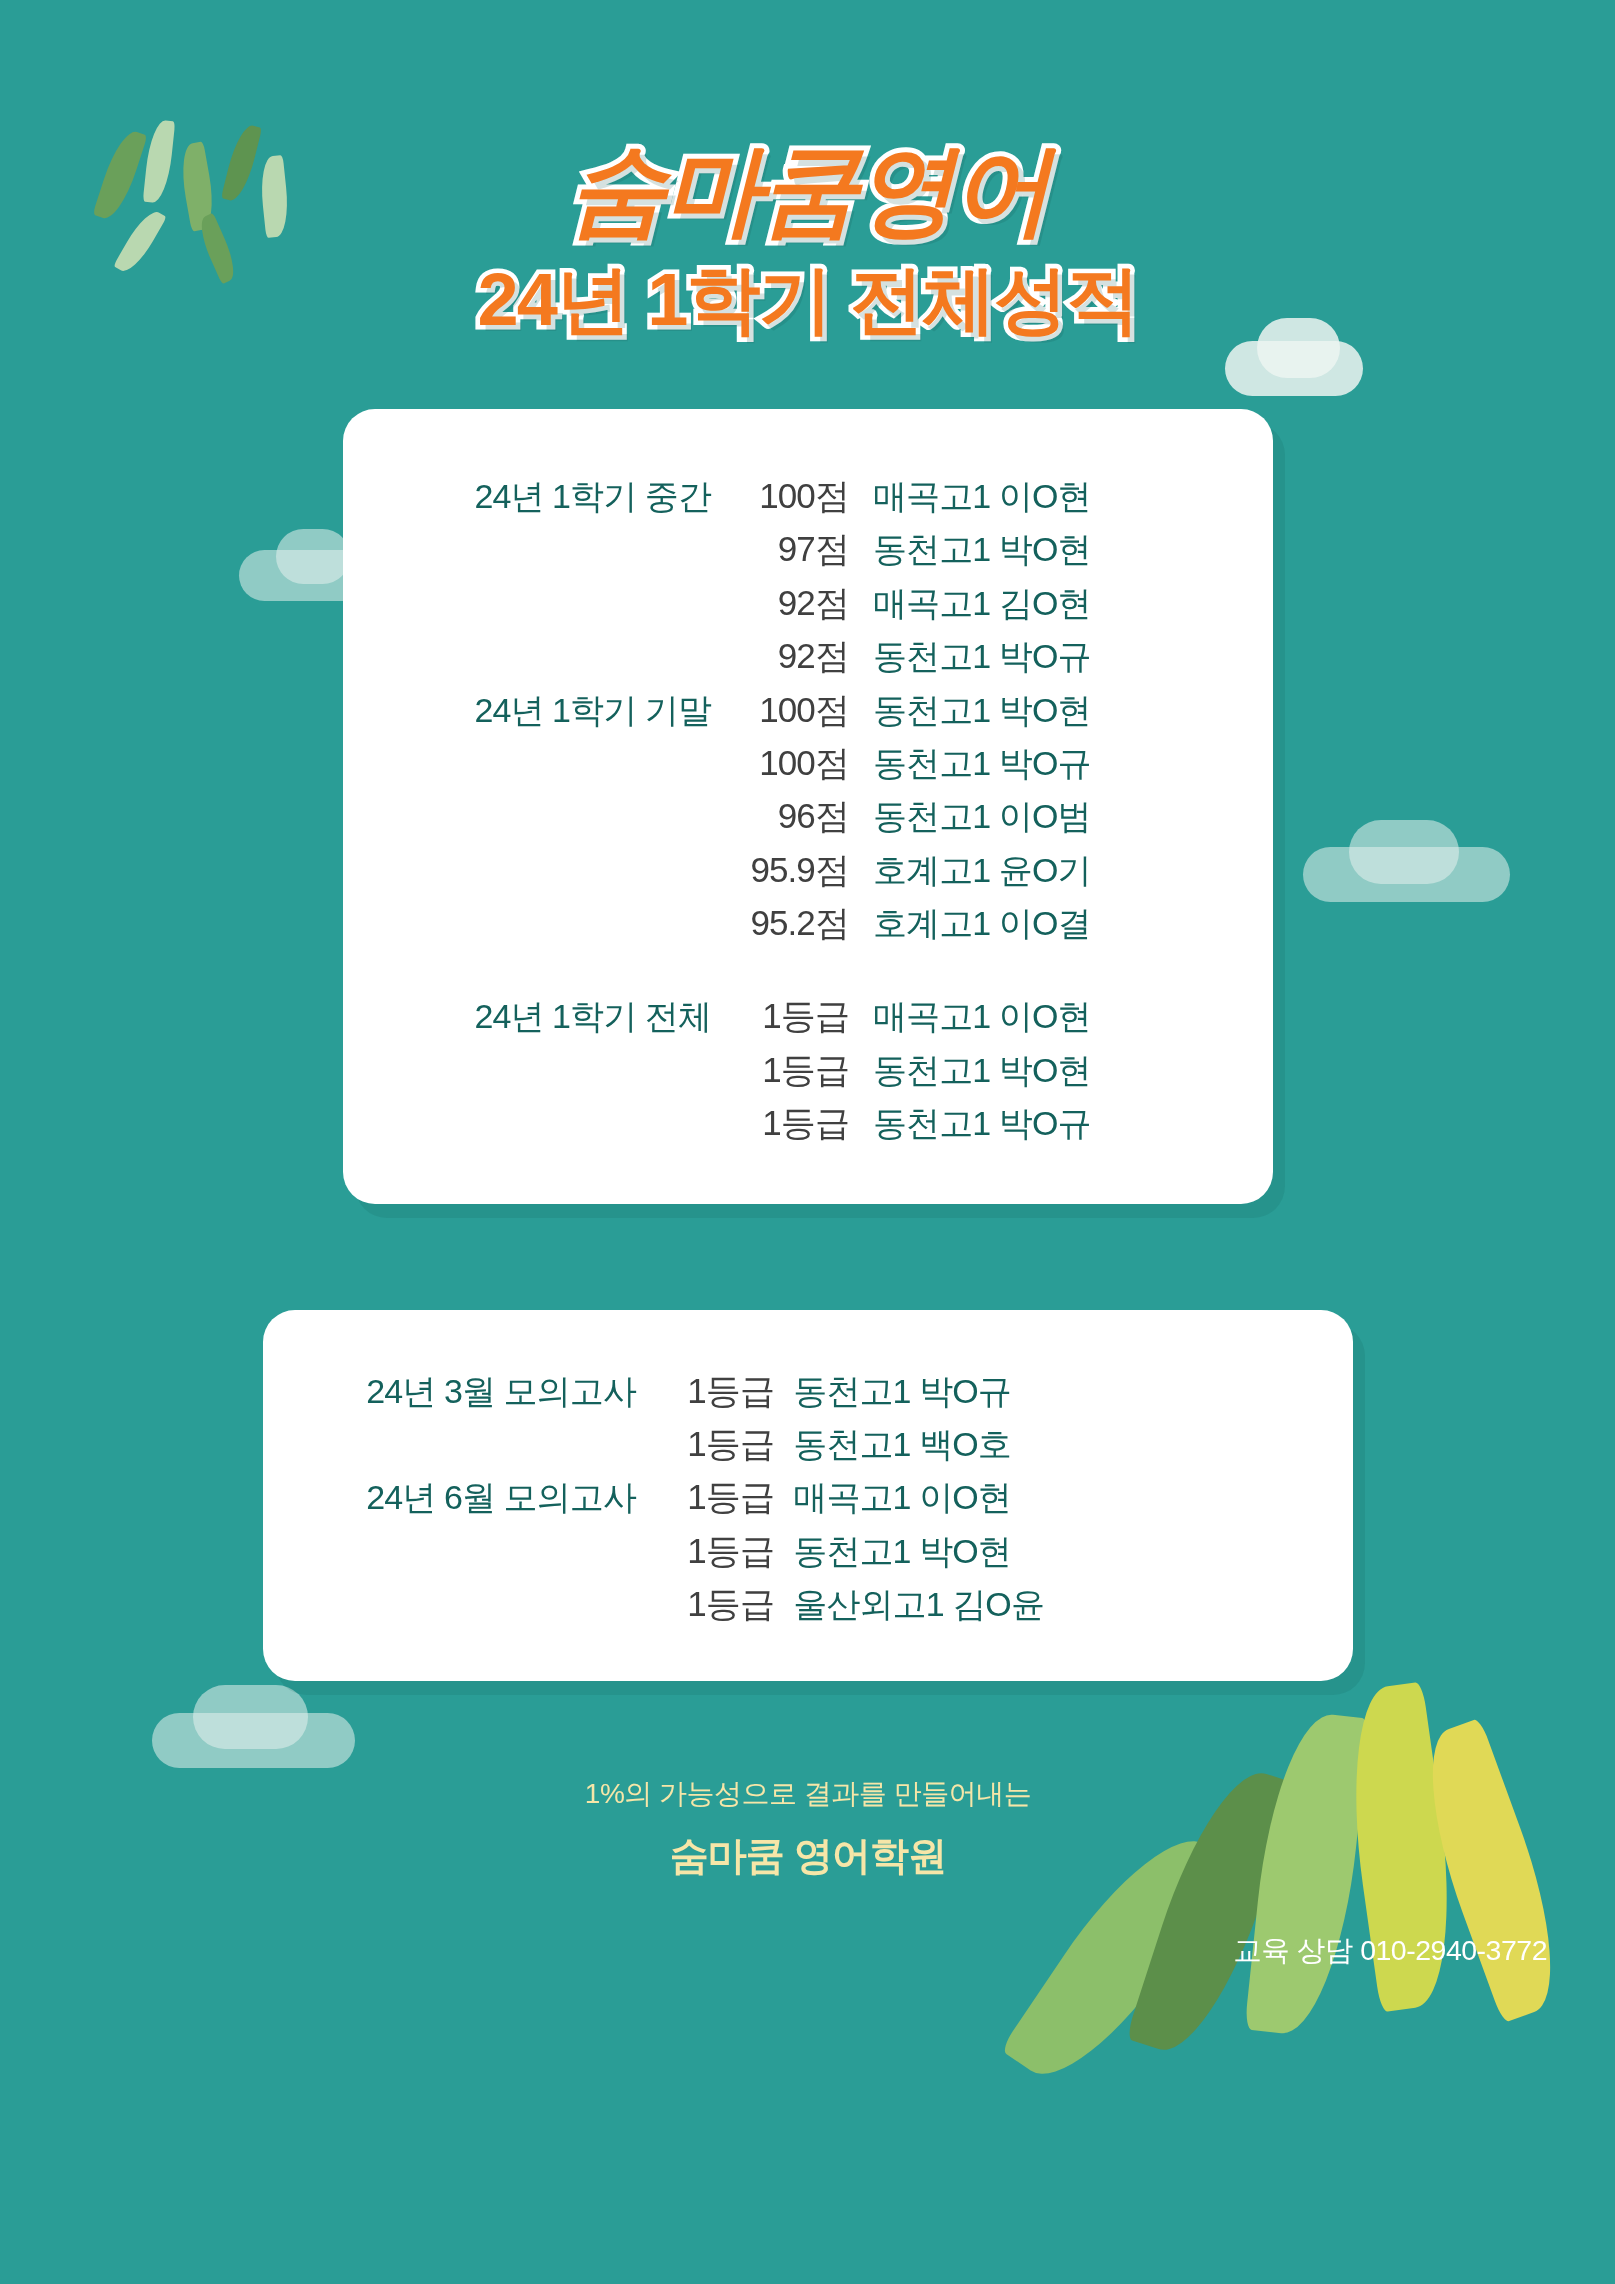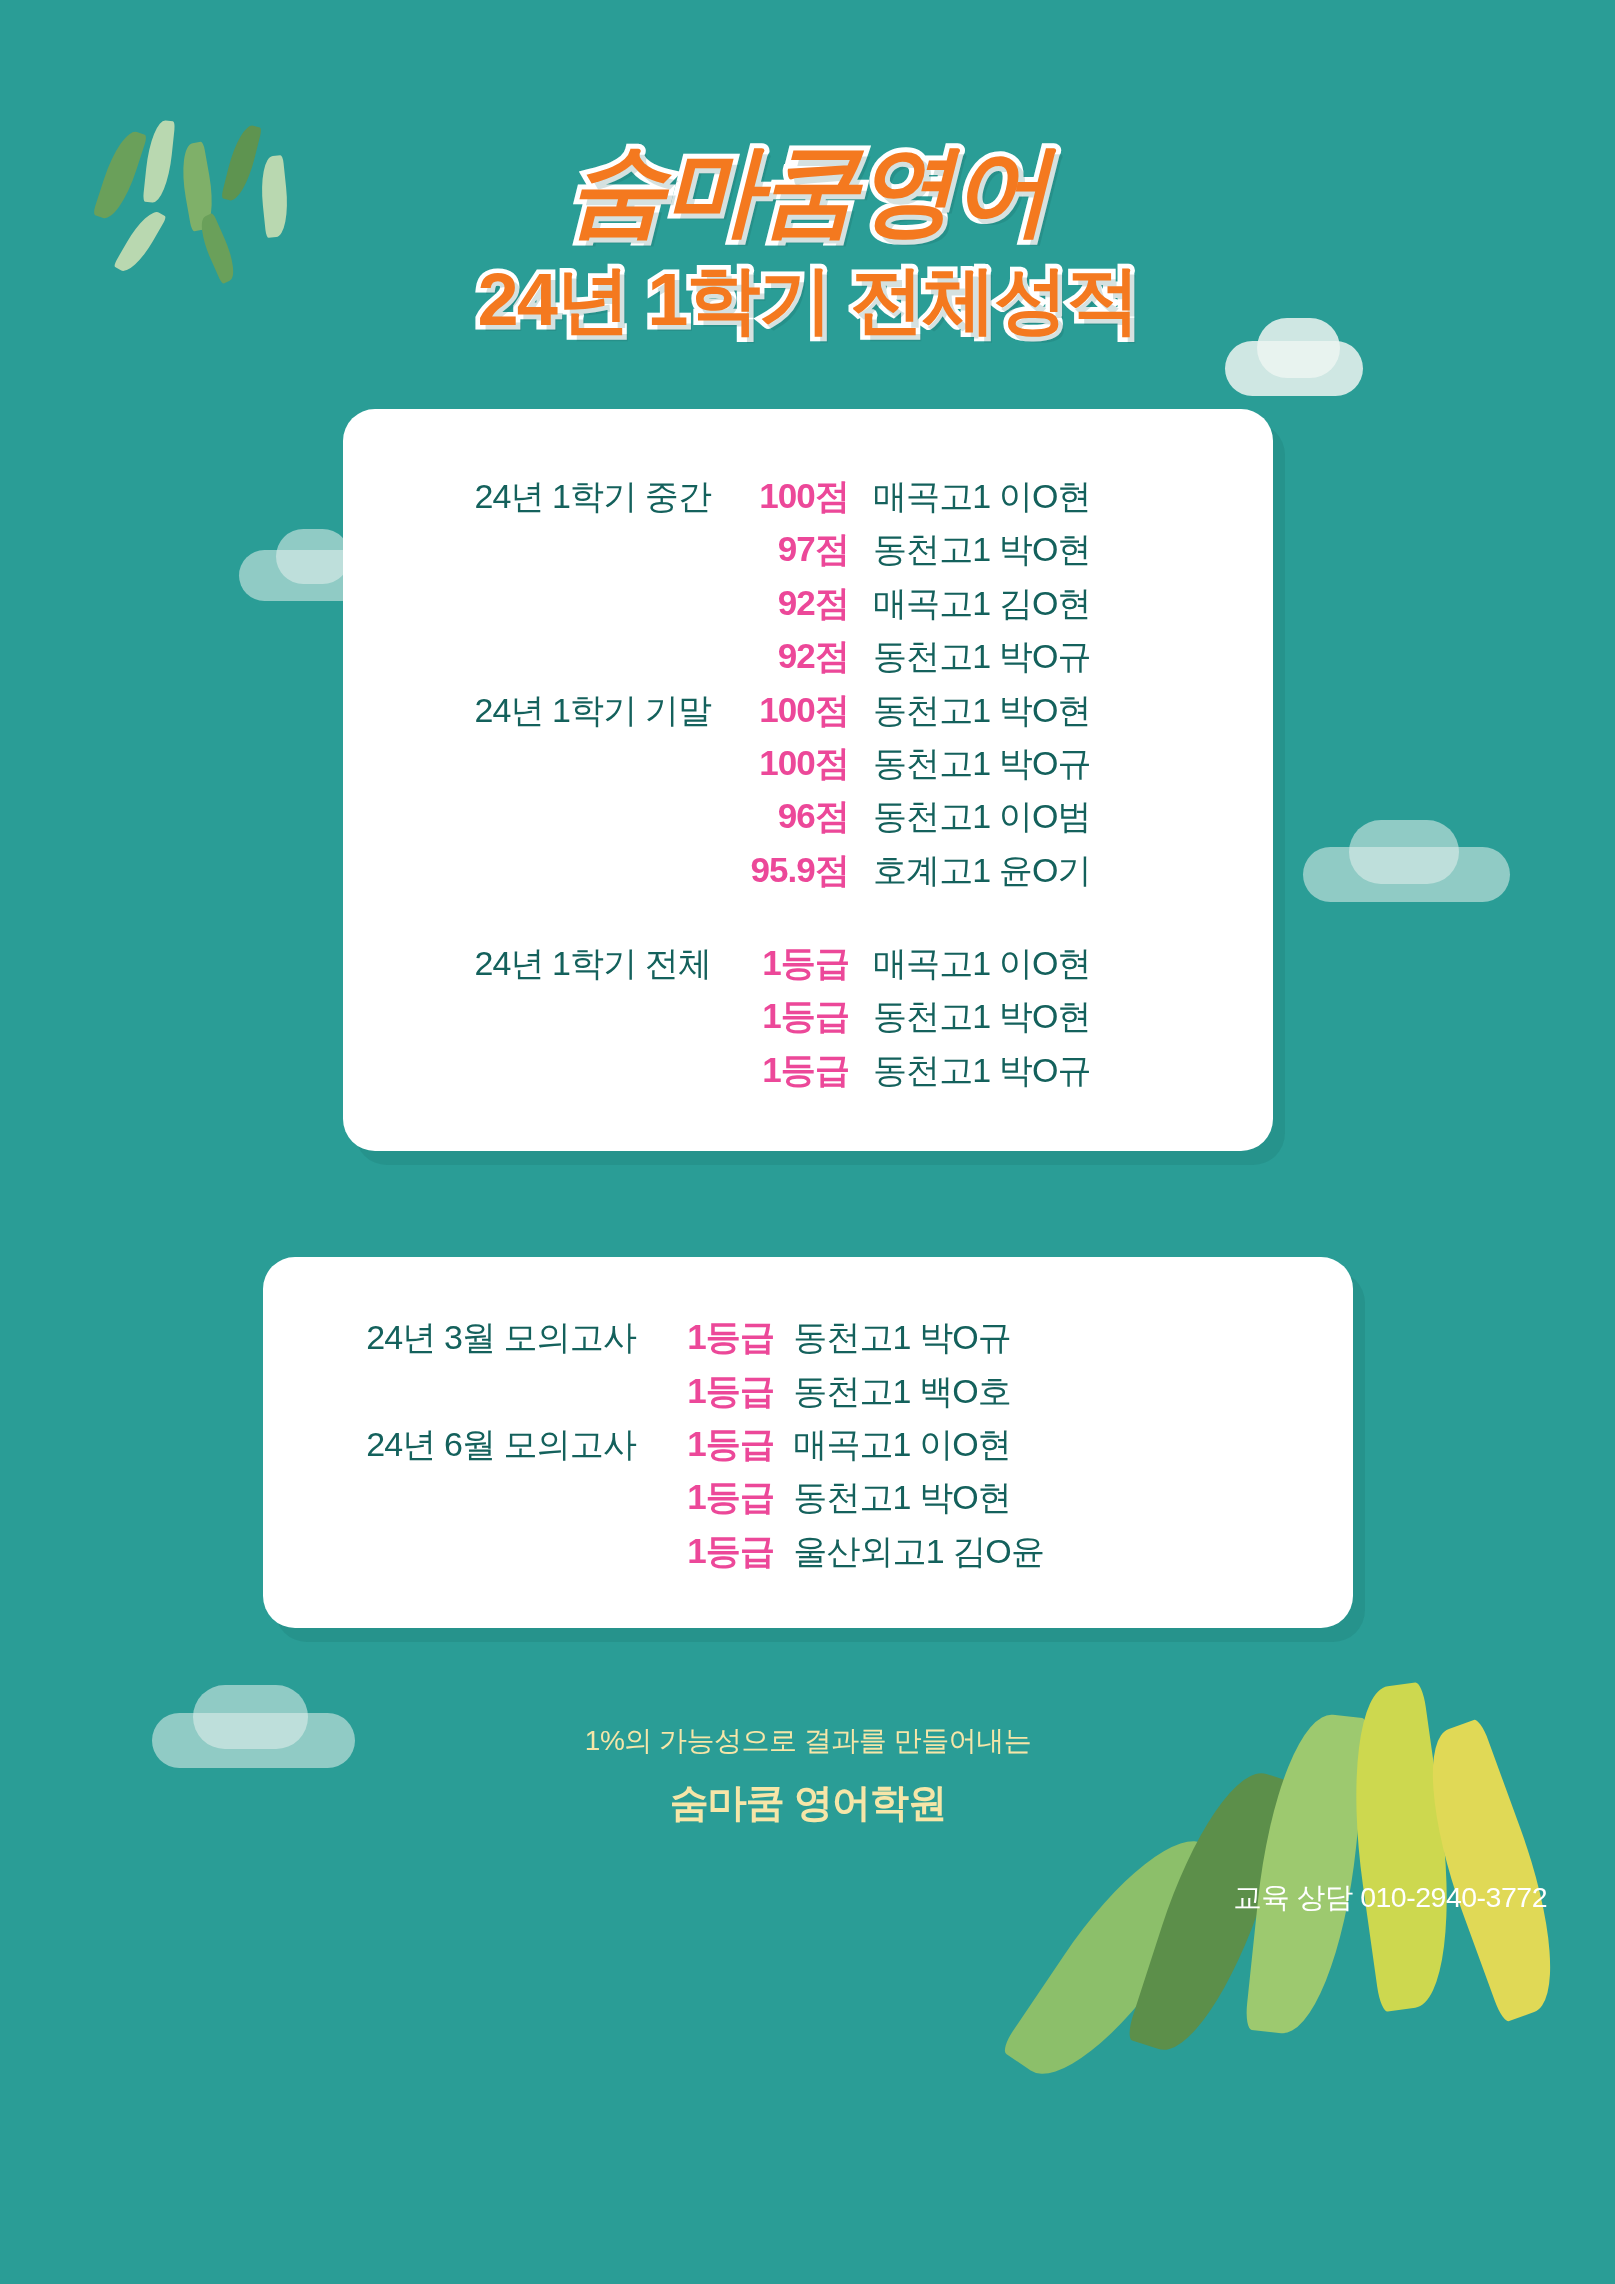--- a/index.html
+++ b/index.html
@@ -98,22 +98,22 @@
     padding-right: 0;
     font-size: 34px;
     color: #14615c;
     letter-spacing: -0.9px;
   }
 
   .col-score {
     width: 138px;
     text-align: right;
     font-size: 35px;
-    font-weight: bold;
-    color: #ec4899;
+    font-weight: normal;
+    color: #404040;
     letter-spacing: -0.9px;
   }
 
   .col-name {
     flex: 1;
     text-align: left;
     padding-left: 24px;
     font-size: 34px;
     color: #14615c;
     letter-spacing: -0.9px;
@@ -243,20 +243,25 @@
   <div class="row">
     <div class="col-label"></div>
     <div class="col-score">96점</div>
     <div class="col-name">동천고1 이O범</div>
   </div>
   <div class="row">
     <div class="col-label"></div>
     <div class="col-score">95.9점</div>
     <div class="col-name">호계고1 윤O기</div>
   </div>
+  <div class="row">
+    <div class="col-label"></div>
+    <div class="col-score">95.2점</div>
+    <div class="col-name">호계고1 이O결</div>
+  </div>
 
   <div class="spacer-row"></div>
 
   <div class="row">
     <div class="col-label">24년 1학기 전체</div>
     <div class="col-score">1등급</div>
     <div class="col-name">매곡고1 이O현</div>
   </div>
   <div class="row">
     <div class="col-label"></div>

